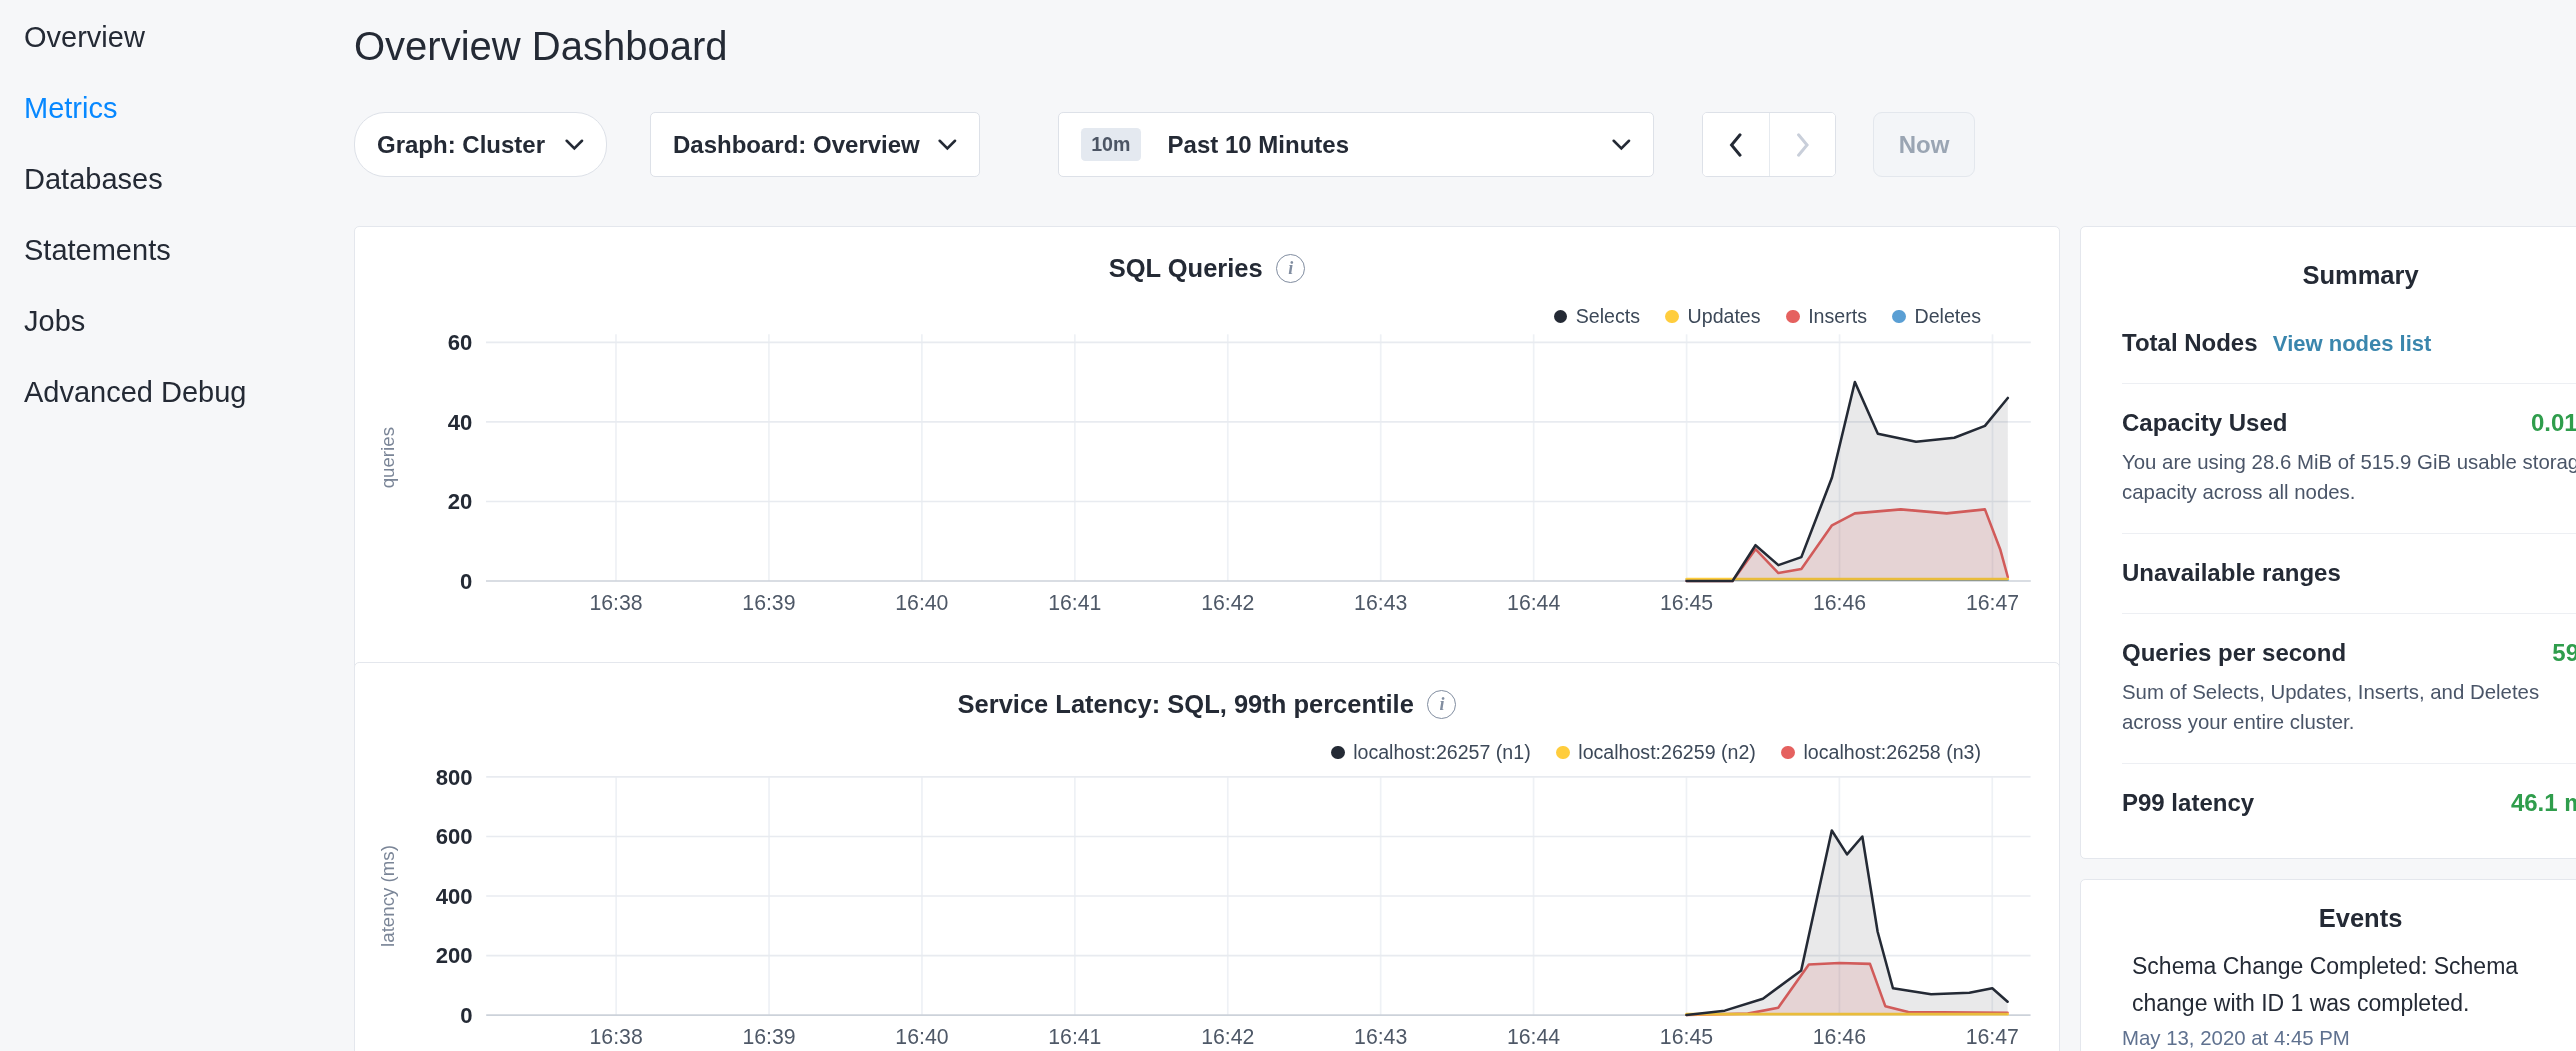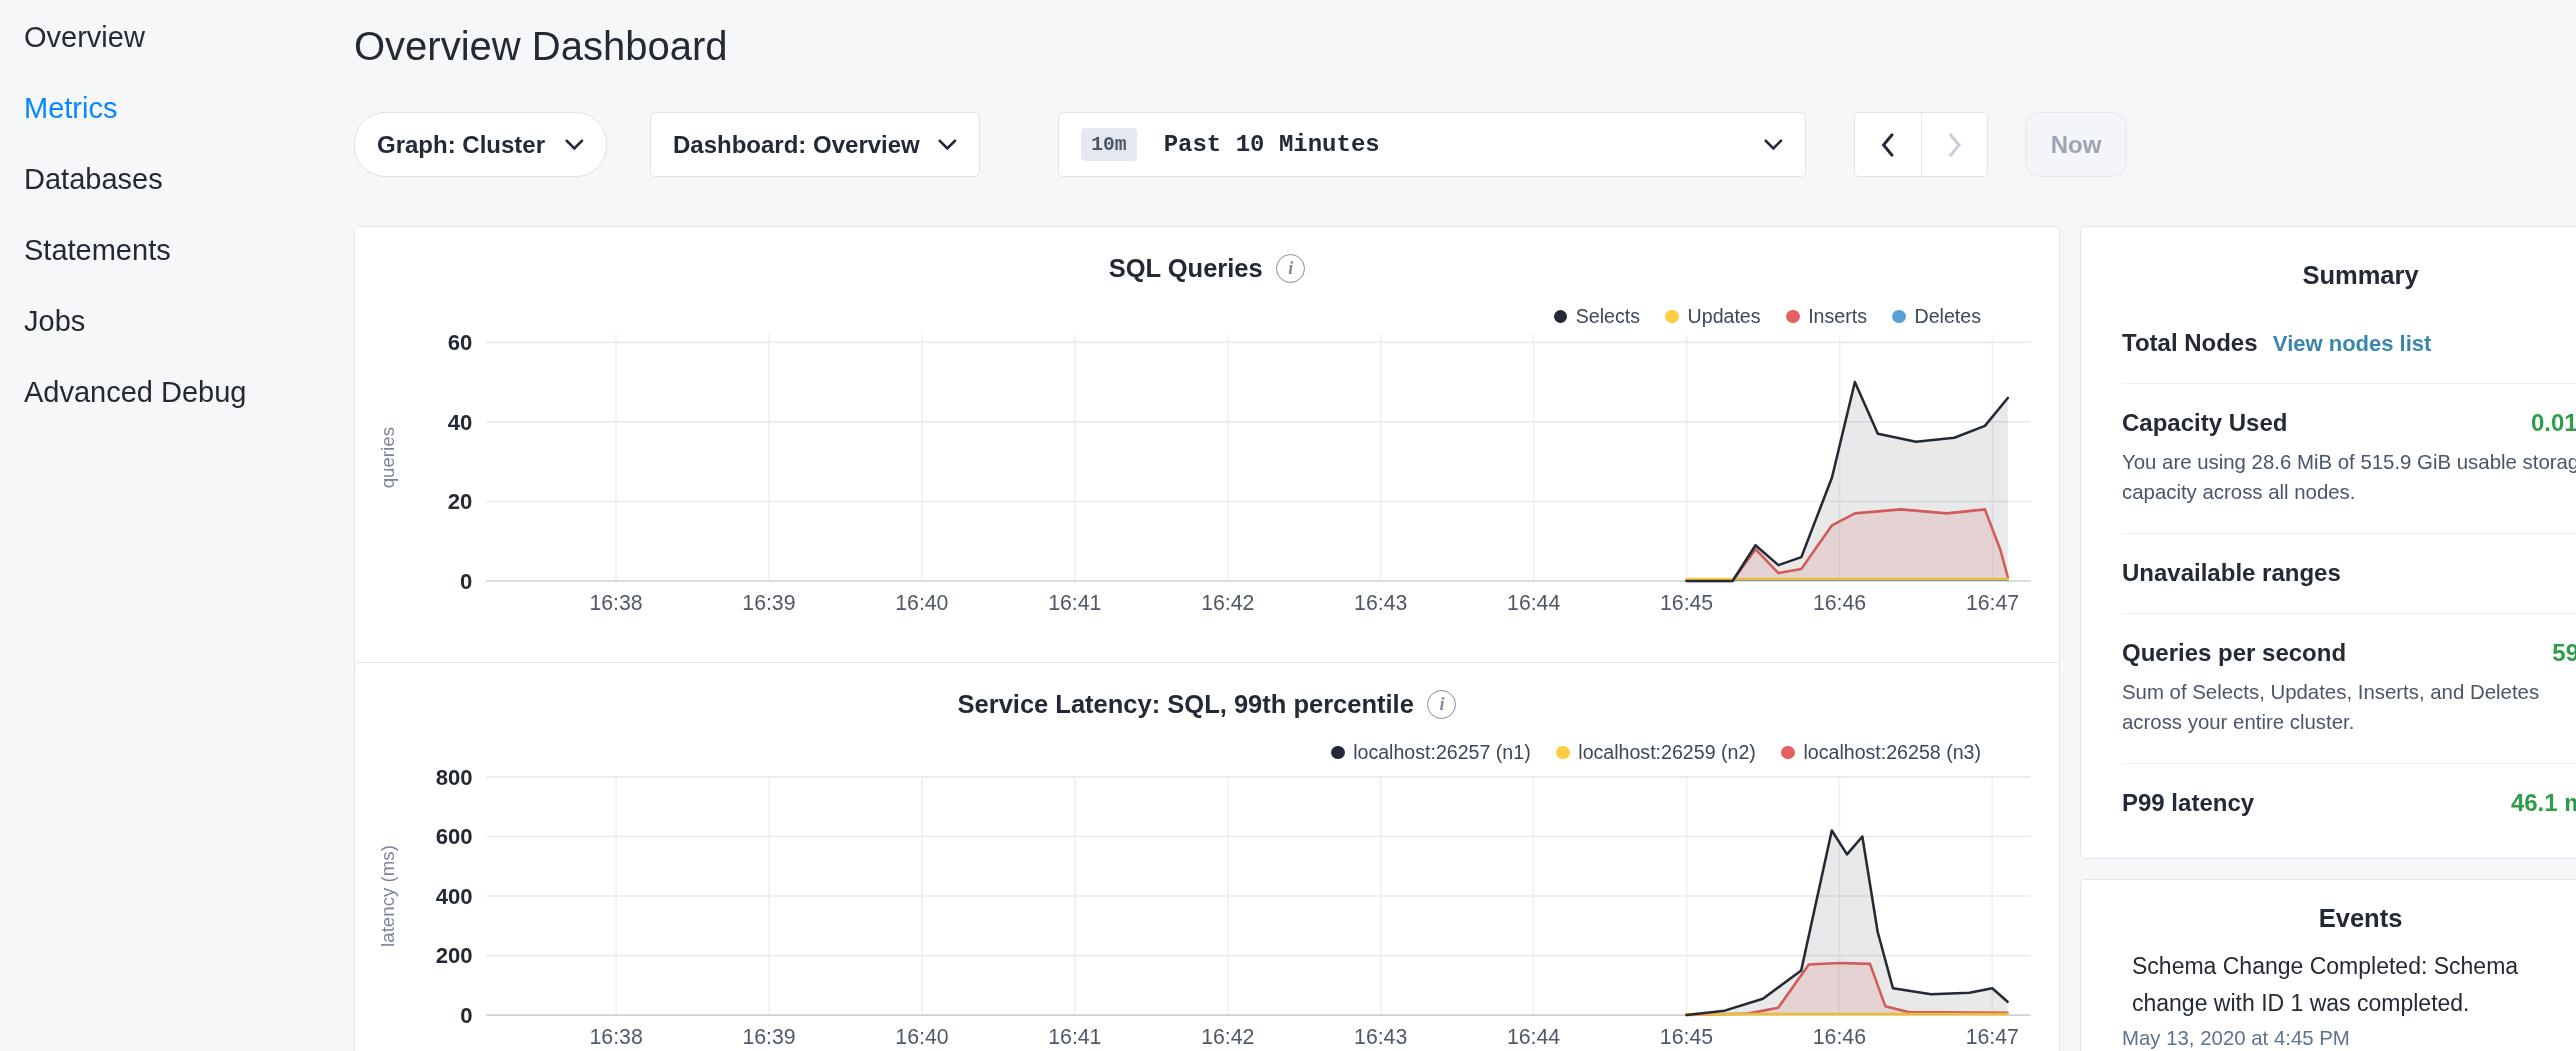--- a/index.html
+++ b/index.html
@@ -26,36 +26,36 @@
   
   .toolbar { position:absolute; left:354px; top:112px; display:flex; align-items:center; }
   .dd {
     height:65px; background:#fff; border:1.7px solid #dde1e8; border-radius:5.1px;
     display:flex; align-items:center; padding:0 22px;
     font-family:inherit; font-size:24px; font-weight:600; color:#242a35; cursor:pointer;
   }
   .dd .caret { margin-left:auto; flex:none; }
   .dd-graph { width:253px; margin-right:43px;border-radius:31px; }
   .dd-dashboard { width:330px; margin-right:78px;gap:14px; }
-  .dd-time { width:748px; margin-right:48px;font-family:Liberation Mono, monospace; }
+  .dd-time { width:596px; margin-right:48px; }
   .badge {
     background:#e4e9f0; border-radius:4.3px; padding:5.1px 10.2px;
     font-size:19.6px; font-weight:700; color:#4c5564; margin-right:27px; flex:none;
   }
   .pager {
     display:flex; height:65px; border:1.7px solid #dde1e8; border-radius:5.1px;
     background:#fff; overflow:hidden; margin-right:37px;
   }
   .pager button {
     width:66px; border:none; background:#fff; display:flex; align-items:center;
     justify-content:center; cursor:pointer; font-family:inherit;
   }
   .pager button + button { border-left:1.7px solid #e6eaef; }
   .now-btn {
-    width:102px; height:65px; border:1.7px solid #e3e7ed; border-radius:15px;
+    width:102px; height:65px; border:1.7px solid #e3e7ed; border-radius:9px;
     background:#f3f5f8; color:#9aa5b3; font-size:24px; font-weight:600;
     font-family:inherit; cursor:pointer;
   }
 
   
   .panel { position:absolute; background:#fff; border:1.7px solid #e4e7ed; border-radius:5.1px; }
   .chart1 { left:354px; top:226px; width:1706px; height:534px; }
   .chart2 { left:354px; top:662px; width:1706px; height:418px; }
   .summary-panel { left:2080px; top:226px; width:561px; height:633px; padding:0 41px; overflow:hidden; }
   .events-panel { left:2080px; top:879px; width:561px; height:306px; padding:0 41px; }

